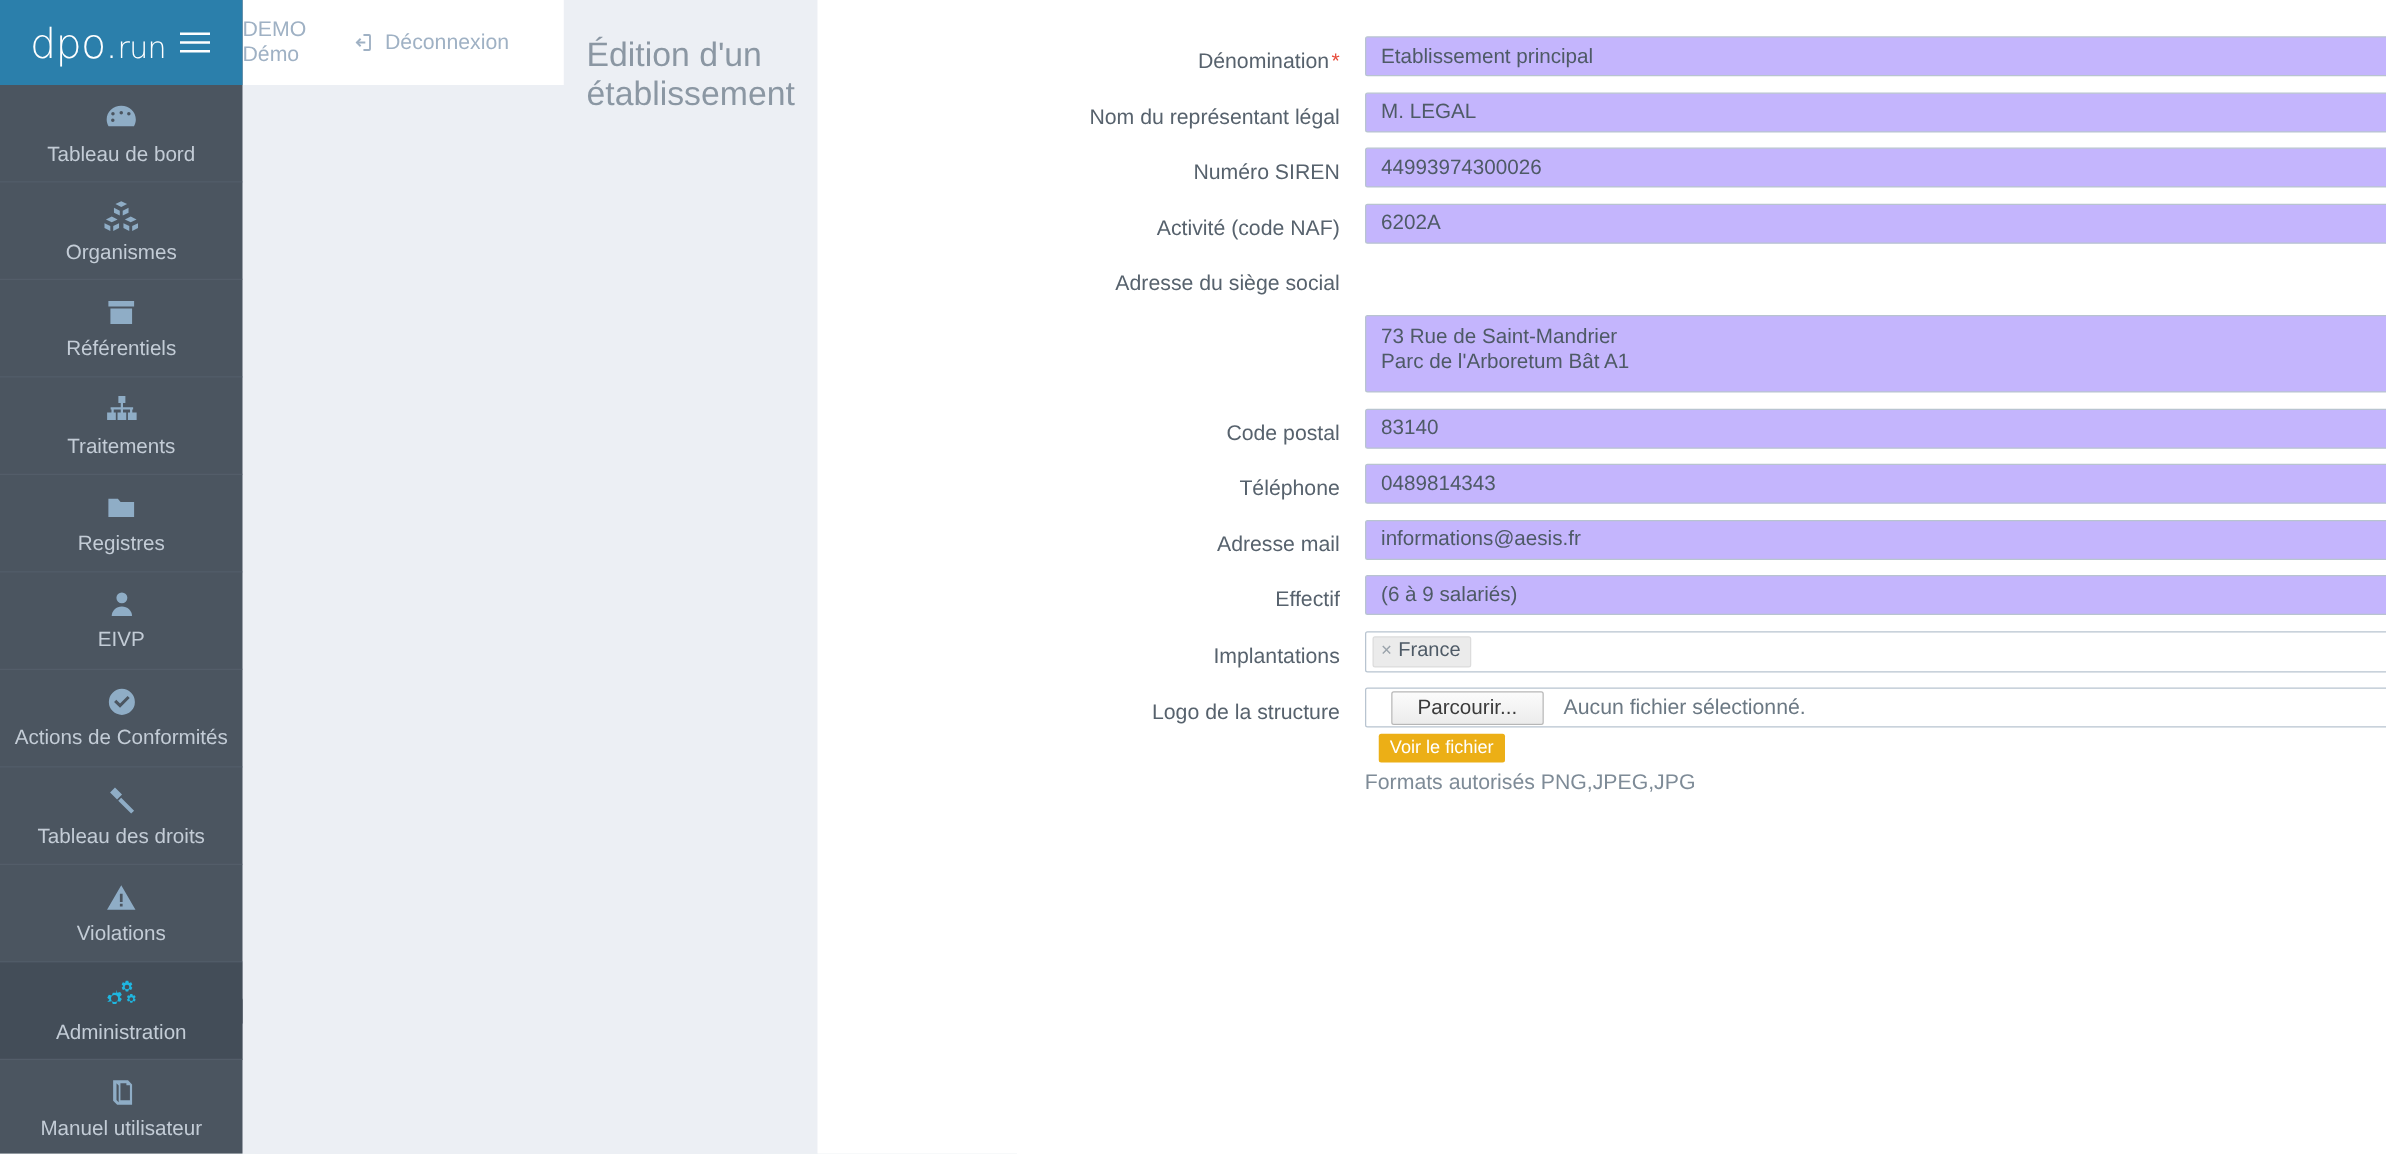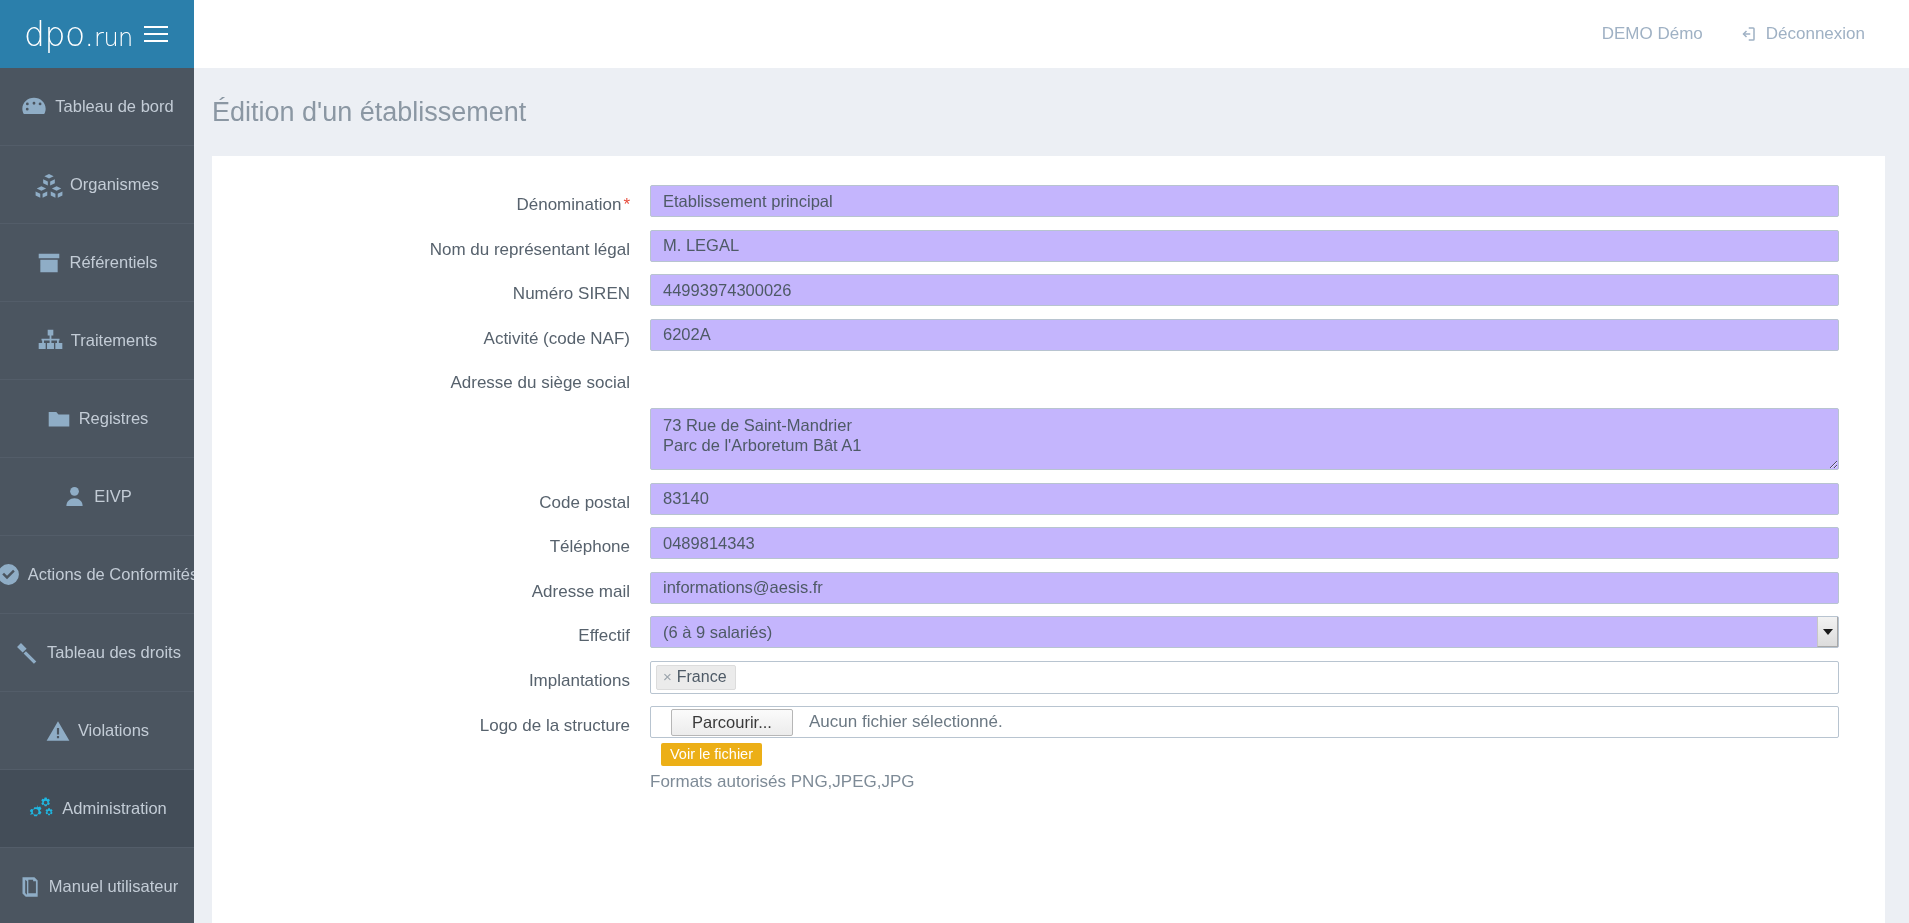--- a/index.html
+++ b/index.html
@@ -48,20 +48,21 @@
   .brand-logo .dot { font-size: 33px; }
   .brand-logo .run { font-size: 24px; }
 
   .burger { display: flex; flex-direction: column; gap: 5px; cursor: pointer; }
   .burger span { display: block; width: 24px; height: 2px; background: #ffffff; }
 
   .nav { flex: 1 1 auto; overflow: hidden; }
   .nav-item {
     position: relative;
     display: flex;
+    flex-direction: column;
     align-items: center;
     justify-content: center;
     gap: 7px;
     height: 78px;
     border-bottom: 1px solid #535d69;
     color: #c3ccd6;
     font-size: 16.5px;
     text-decoration: none;
     cursor: pointer;
     padding: 0 4px;
@@ -76,21 +77,21 @@
     top: 50%;
     transform: translateY(-50%);
     width: 0; height: 0;
     border-top: 11px solid transparent;
     border-bottom: 11px solid transparent;
     border-left: 10px solid #434d58;
   }
   .nav-label { white-space: nowrap; }
 
   
-  .main { flex: 1 1 auto; display: flex; flex-direction: column; min-width: 0; background: #eceff4; }
+  .main { flex: 1 1 auto; display: flex; flex-direction: row; min-width: 0; background: #eceff4; }
 
   .topbar {
     height: 68px;
     flex: 0 0 68px;
     background: #ffffff;
     display: flex;
     align-items: center;
     justify-content: flex-end;
     padding-right: 44px;
     gap: 36px;

